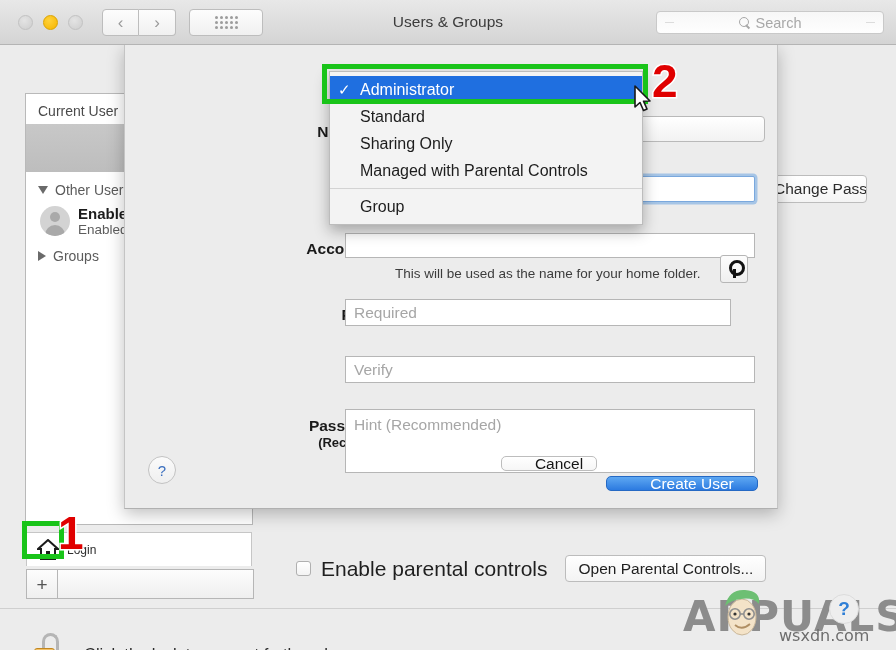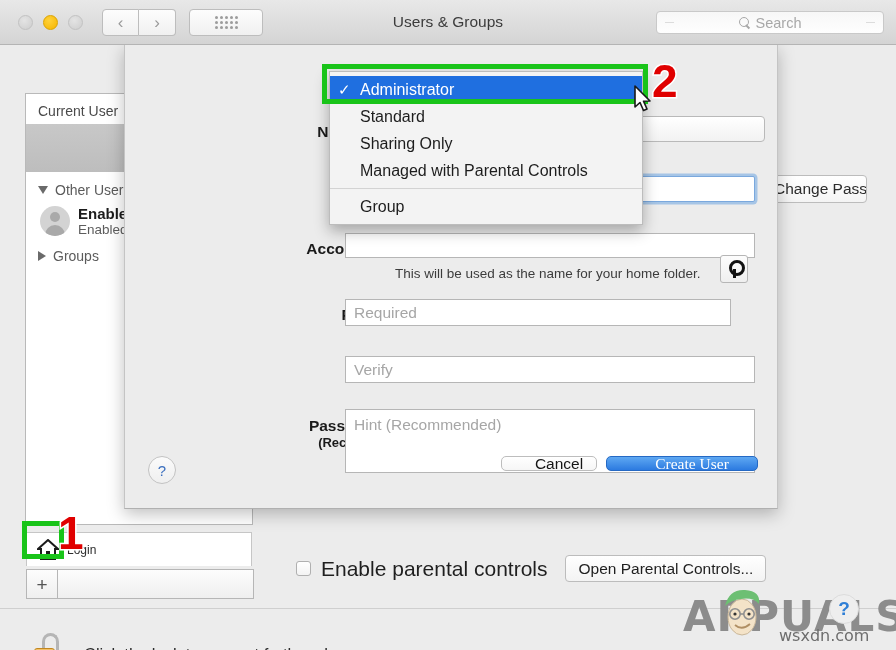--- a/index.html
+++ b/index.html
@@ -397,21 +397,21 @@
     </div>
     <div class="field" style="left:220px; top:364px; width:410px; height:64px; align-items:flex-start; padding-top:6px;">Hint (Recommended)</div>
   </div>
 
   <div class="keybtn">
     <span class="keyglyph"></span>
   </div>
 
   <div class="help-btn">?</div>
   <div class="btn secondary" style="left:501px; top:456px; width:96px;">Cancel</div>
-  <div class="btn primary" style="left:606px; top:456px; width:152px;font-family:Liberation Serif, serif;">Create User</div>
+  <div class="btn primary" style="left:606px; top:476px; width:152px;">Create User</div>
 
   <div class="menu">
     <div class="mitem sel">
       <span class="chk">✓</span>
       <span>Administrator</span>
     </div>
     <div class="mitem">
       <span class="chk"></span>
       <span>Standard</span>
     </div>

